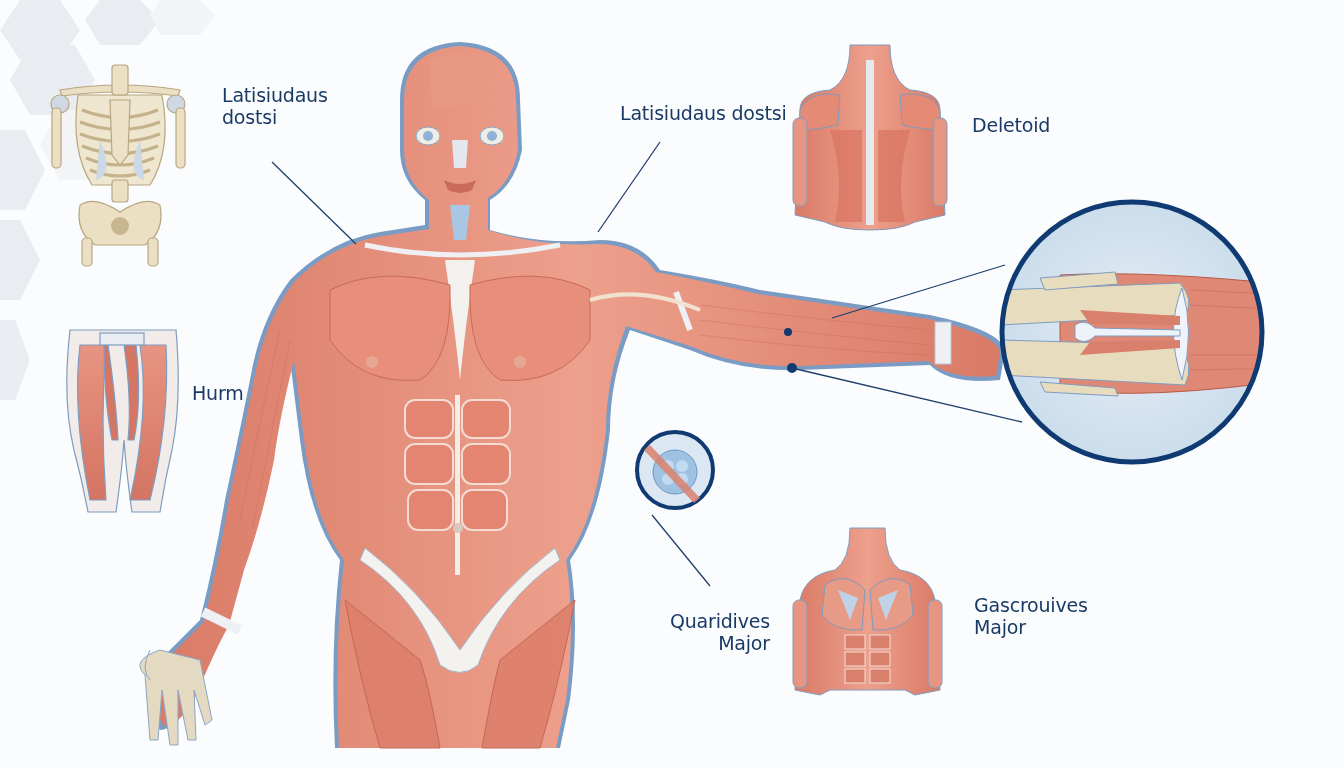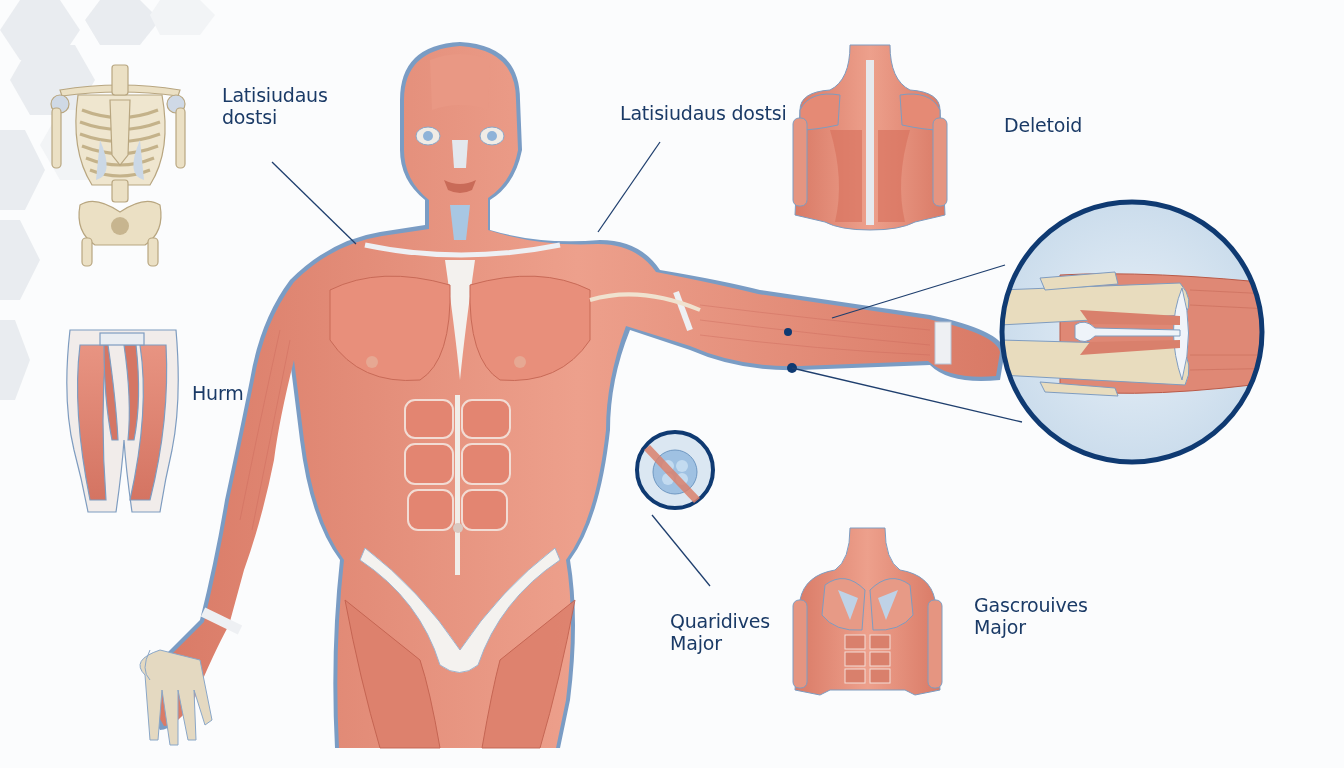--- a/index.html
+++ b/index.html
@@ -216,26 +216,26 @@
   </g>
 </svg>
 
 <div class="label" style="left:222px; top:84px;">
   <span>Latisiudaus</span>
   <span>dostsi</span>
 </div>
 <div class="label" style="left:620px; top:102px;">
   <span>Latisiudaus dostsi</span>
 </div>
-<div class="label" style="left:972px; top:114px;margin-left:32px;">
+<div class="label" style="left:972px; top:114px;">
   <span>Deletoid</span>
 </div>
 <div class="label" style="left:192px; top:382px;">
   <span>Hurm</span>
 </div>
-<div class="label" style="left:670px; top:610px; text-align:left;">
+<div class="label" style="left:670px; top:610px; text-align:right;">
   <span>Quaridives</span>
   <span>Major</span>
 </div>
 <div class="label" style="left:974px; top:594px;">
   <span>Gascrouives</span>
   <span>Major</span>
 </div>
 
 </body></html>

